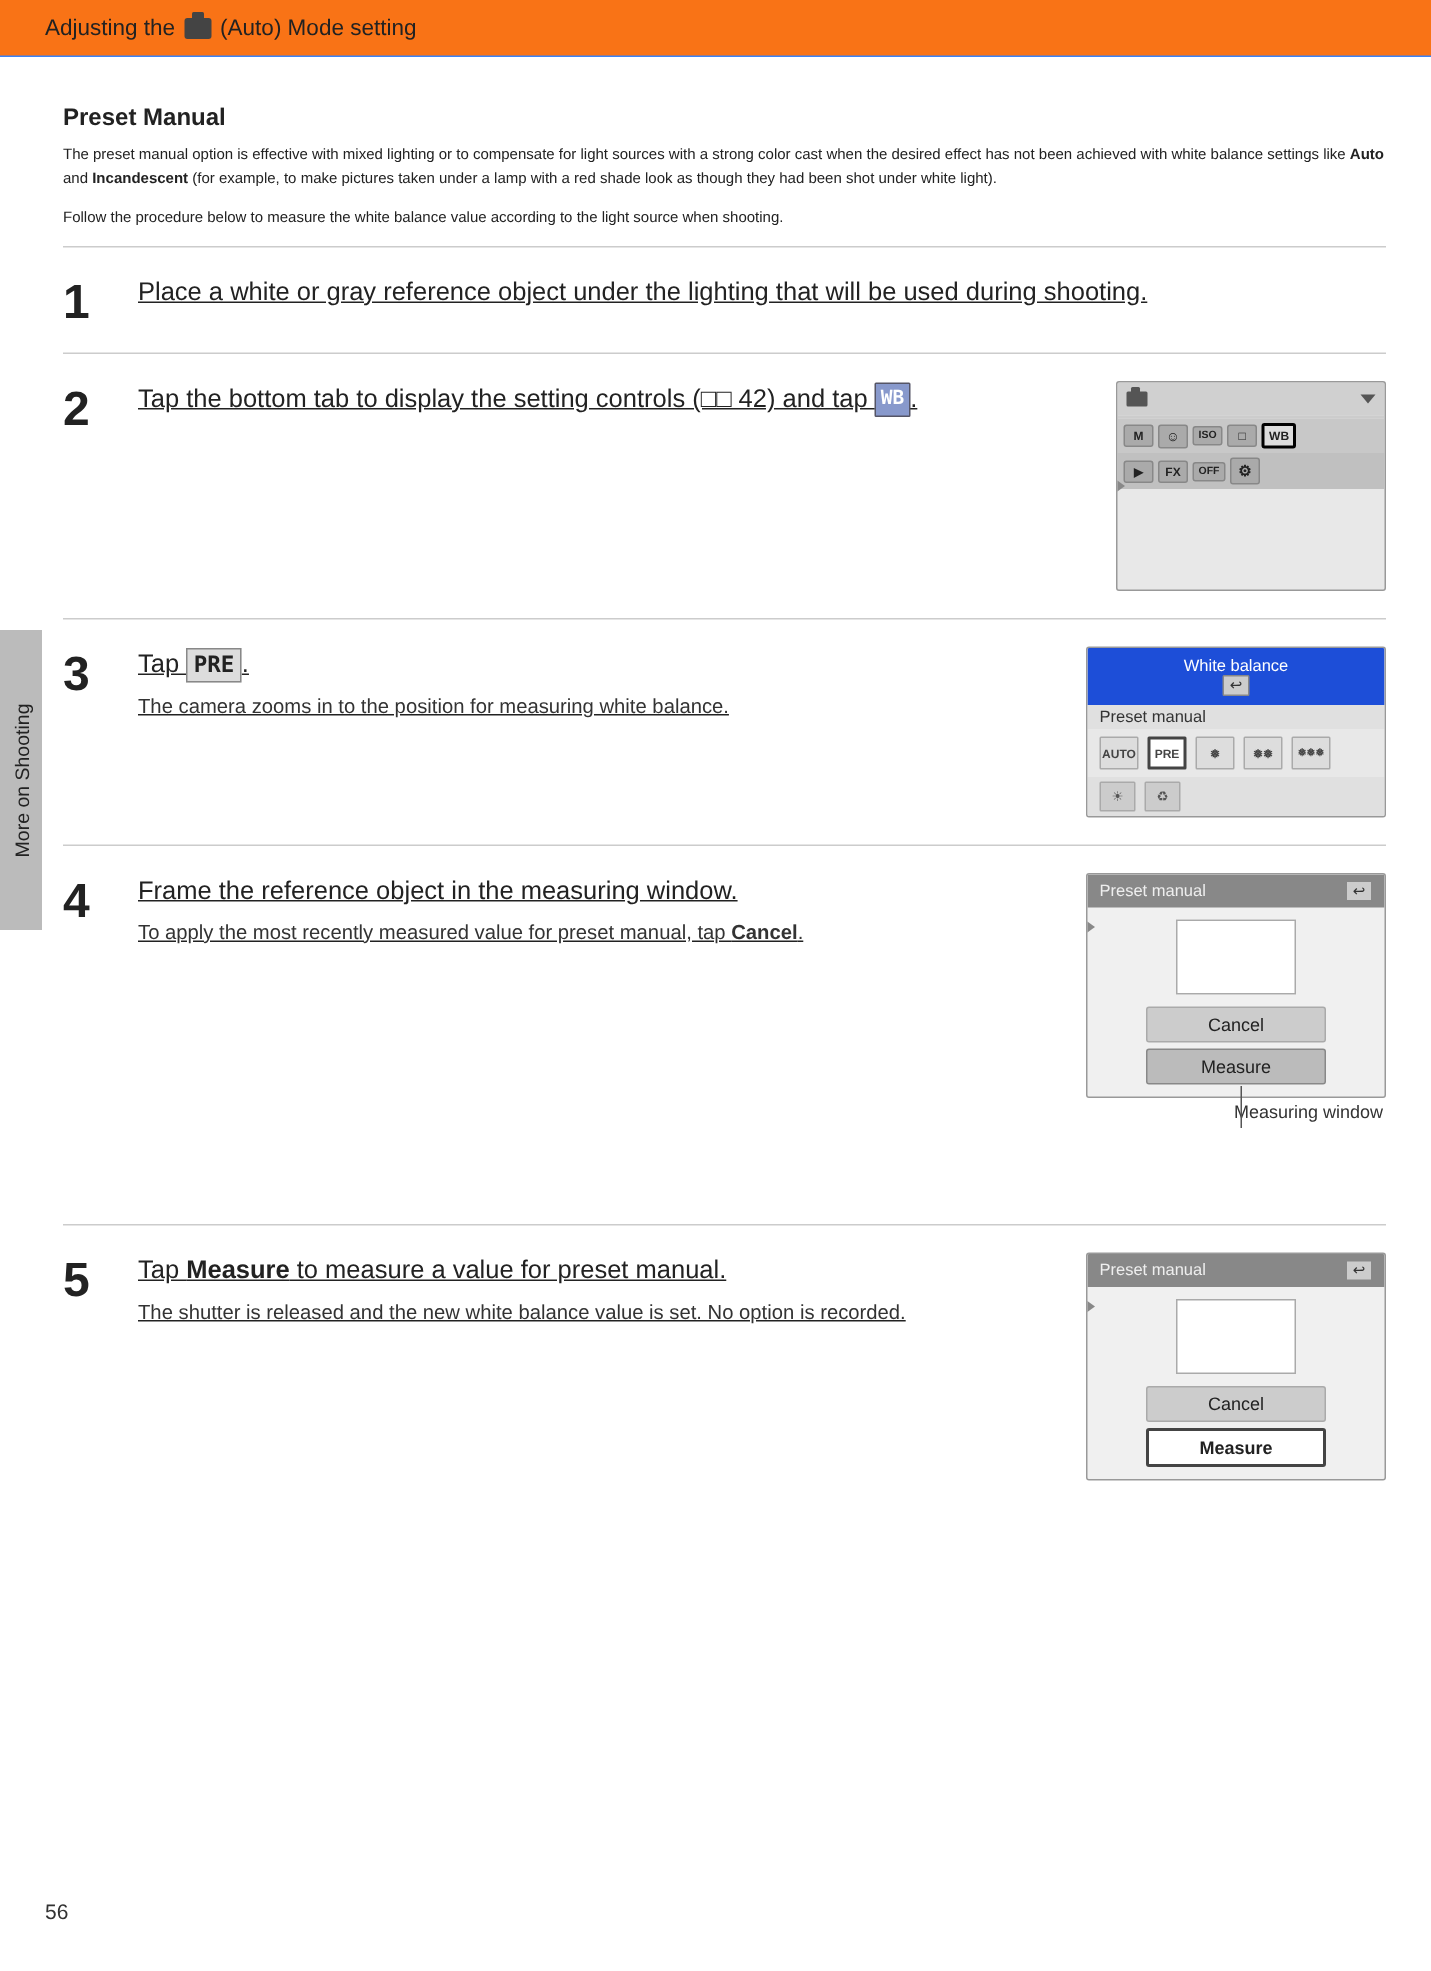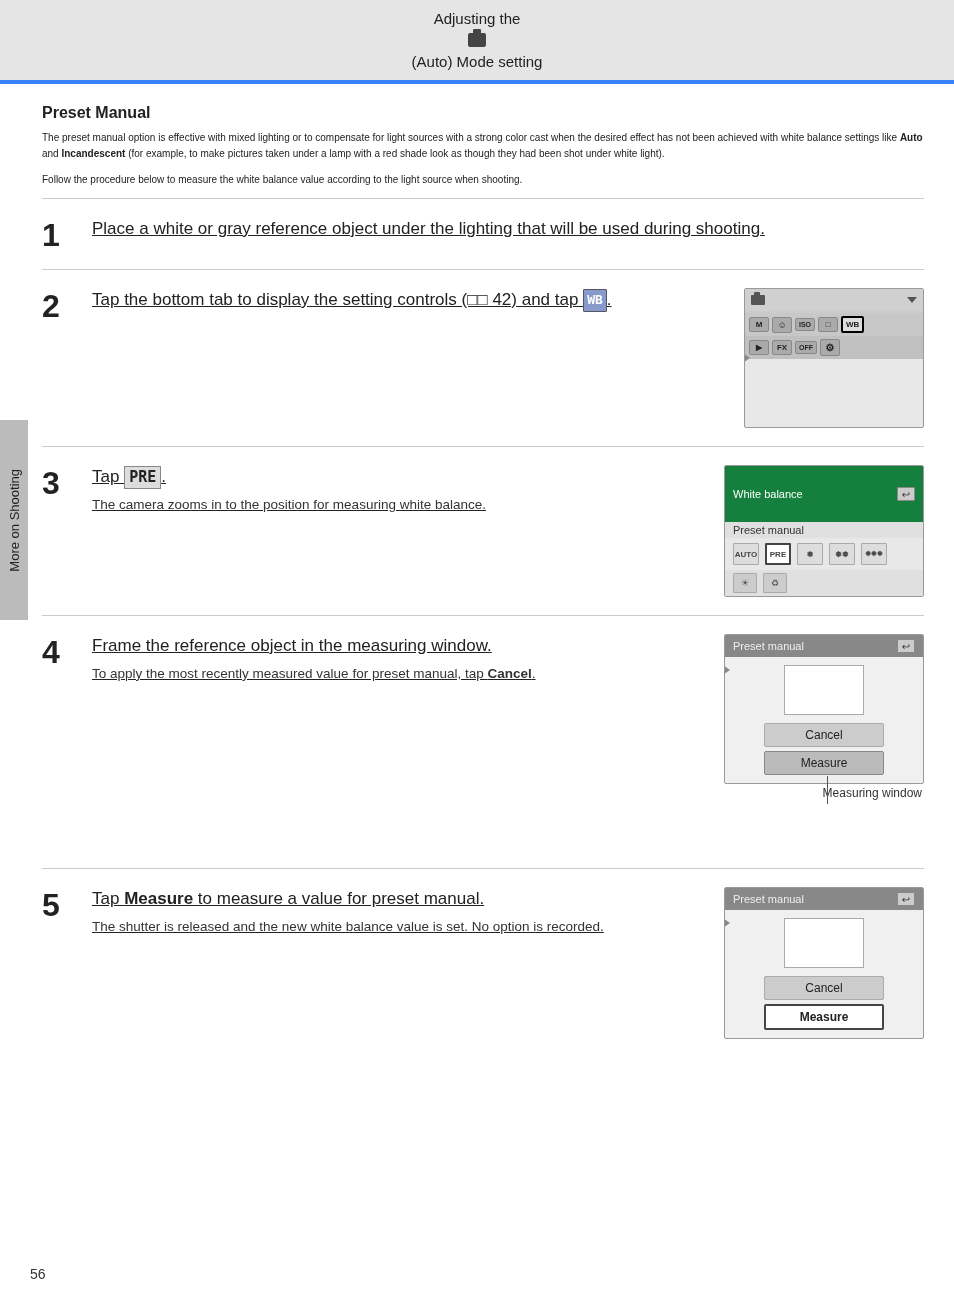--- a/index.html
+++ b/index.html
@@ -8,27 +8,26 @@
       min-height: 1314px;
       background: #fff;
       font-family: Arial, Helvetica, sans-serif;
       font-size: 15px;
       color: #222;
       position: relative;
     }
 
     
     .header-bar {
-      background: #e5e5e5;
+      background: #f97316;
       padding: 10px 30px 10px 30px;
       display: flex;
       align-items: center;
       gap: 6px;
-      border-bottom: 4px solid #3b82f6;
-      flex-direction: column;
+      border-bottom: 1px solid #3b82f6;
     }
     .header-bar span {
       font-size: 15px;
       color: #222;
     }
     .camera-icon {
       display: inline-block;
       width: 18px;
       height: 14px;
       background: #444;
@@ -63,20 +62,21 @@
       writing-mode: vertical-rl;
       transform: rotate(180deg);
       font-size: 13px;
       color: #222;
       white-space: nowrap;
     }
 
     
     .main-content {
       padding: 20px 30px 20px 42px;
+      margin-top: 12px;
     }
 
     
     .section-title {
       font-size: 16px;
       font-weight: bold;
       margin-bottom: 8px;
     }
     .section-body {
       font-size: 10px;
@@ -212,27 +212,28 @@
     
     .wb-screen {
       width: 200px;
       background: #f0f0f0;
       border: 1px solid #999;
       border-radius: 2px;
       overflow: hidden;
       position: relative;
     }
     .wb-header {
-      background: #15803d;
+      background: #1d4ed8;
       color: #fff;
       font-size: 11px;
-      padding: 21px 8px;
+      padding: 6px 8px;
       display: flex;
       align-items: center;
       justify-content: space-between;
+      flex-direction: column;
     }
     .wb-back-btn {
       width: 18px;
       height: 14px;
       background: #ccc;
       border: 1px solid #888;
       display: flex;
       align-items: center;
       justify-content: center;
       border-radius: 1px;

